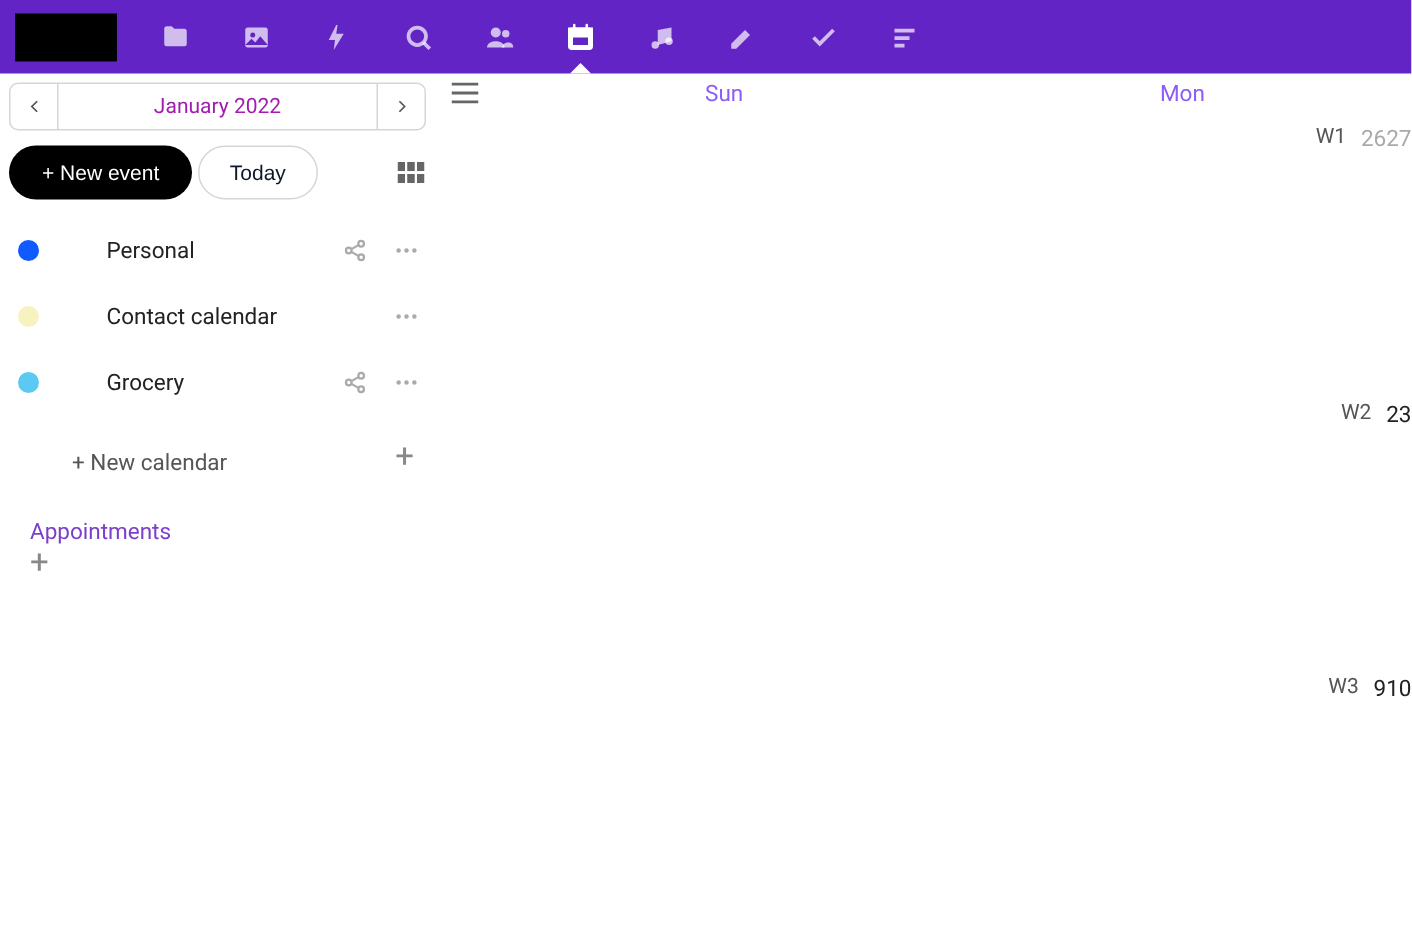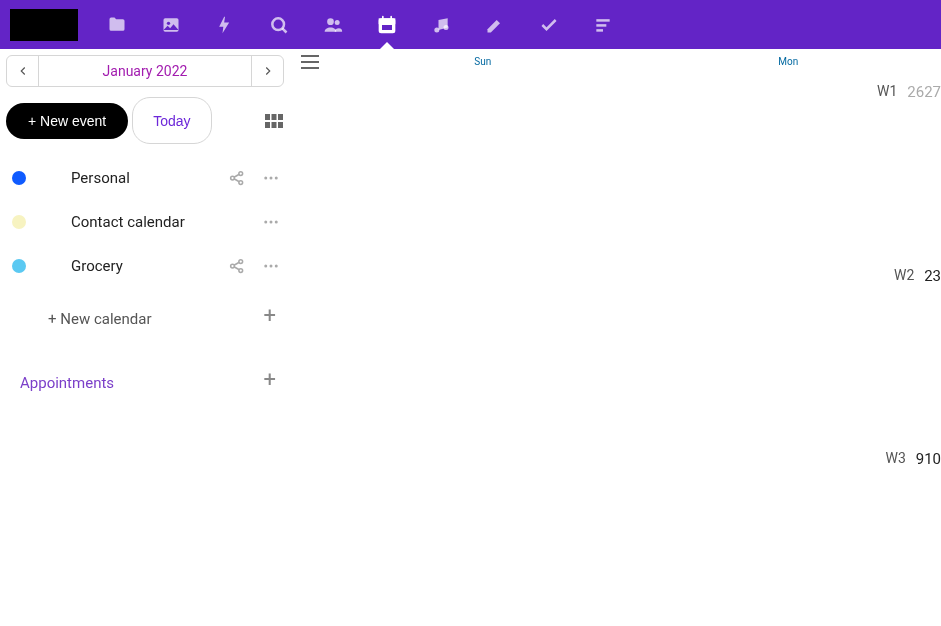--- a/index.html
+++ b/index.html
@@ -113,24 +113,24 @@
       border: none;
       border-radius: 18px;
       height: 36px;
       padding: 0 22px;
       font-size: 14px;
       cursor: pointer;
       font-weight: 500;
     }
     .today-btn {
       background: #fff;
-      color: #6d28d9;
+      color: #0f172a;
       border: 1px solid #d6d6d6;
       border-radius: 18px;
-      height: 47px;
+      height: 36px;
       padding: 0 20px;
       font-size: 14px;
       cursor: pointer;
     }
     .grid-view-btn {
       margin-left: auto;
       width: 20px;
       height: 20px;
       color: #666;
       cursor: pointer;
@@ -179,24 +179,25 @@
       font-size: 15px;
       cursor: pointer;
     }
     .new-calendar .plus {
       margin-left: auto;
       color: #888;
       font-size: 22px;
     }
     .appointments {
       display: flex;
-      align-items: flex-end;
+      align-items: flex-start;
       margin-top: 28px;
       padding: 0 8px 0 14px;
       height: 36px;
+      flex-direction: column;
     }
     .appointments-label {
       color: #7b3fc9;
       font-size: 15px;
       flex: 1;
     }
     .appointments .plus {
       color: #888;
       font-size: 22px;
       cursor: pointer;
@@ -220,22 +221,22 @@
       color: #666;
       cursor: pointer;
     }
     .day-headers {
       flex: 1;
       display: flex;
     }
     .day-header {
       flex: 1;
       text-align: center;
-      font-size: 10px;
-      color: #0369a1;
+      font-size: 15px;
+      color: #8b5cf6;
       line-height: 26px;
     }
     .weeks {
       flex: 1;
       display: flex;
       flex-direction: column;
       align-items: flex-end;
     }
     .week-row {
       display: flex;

